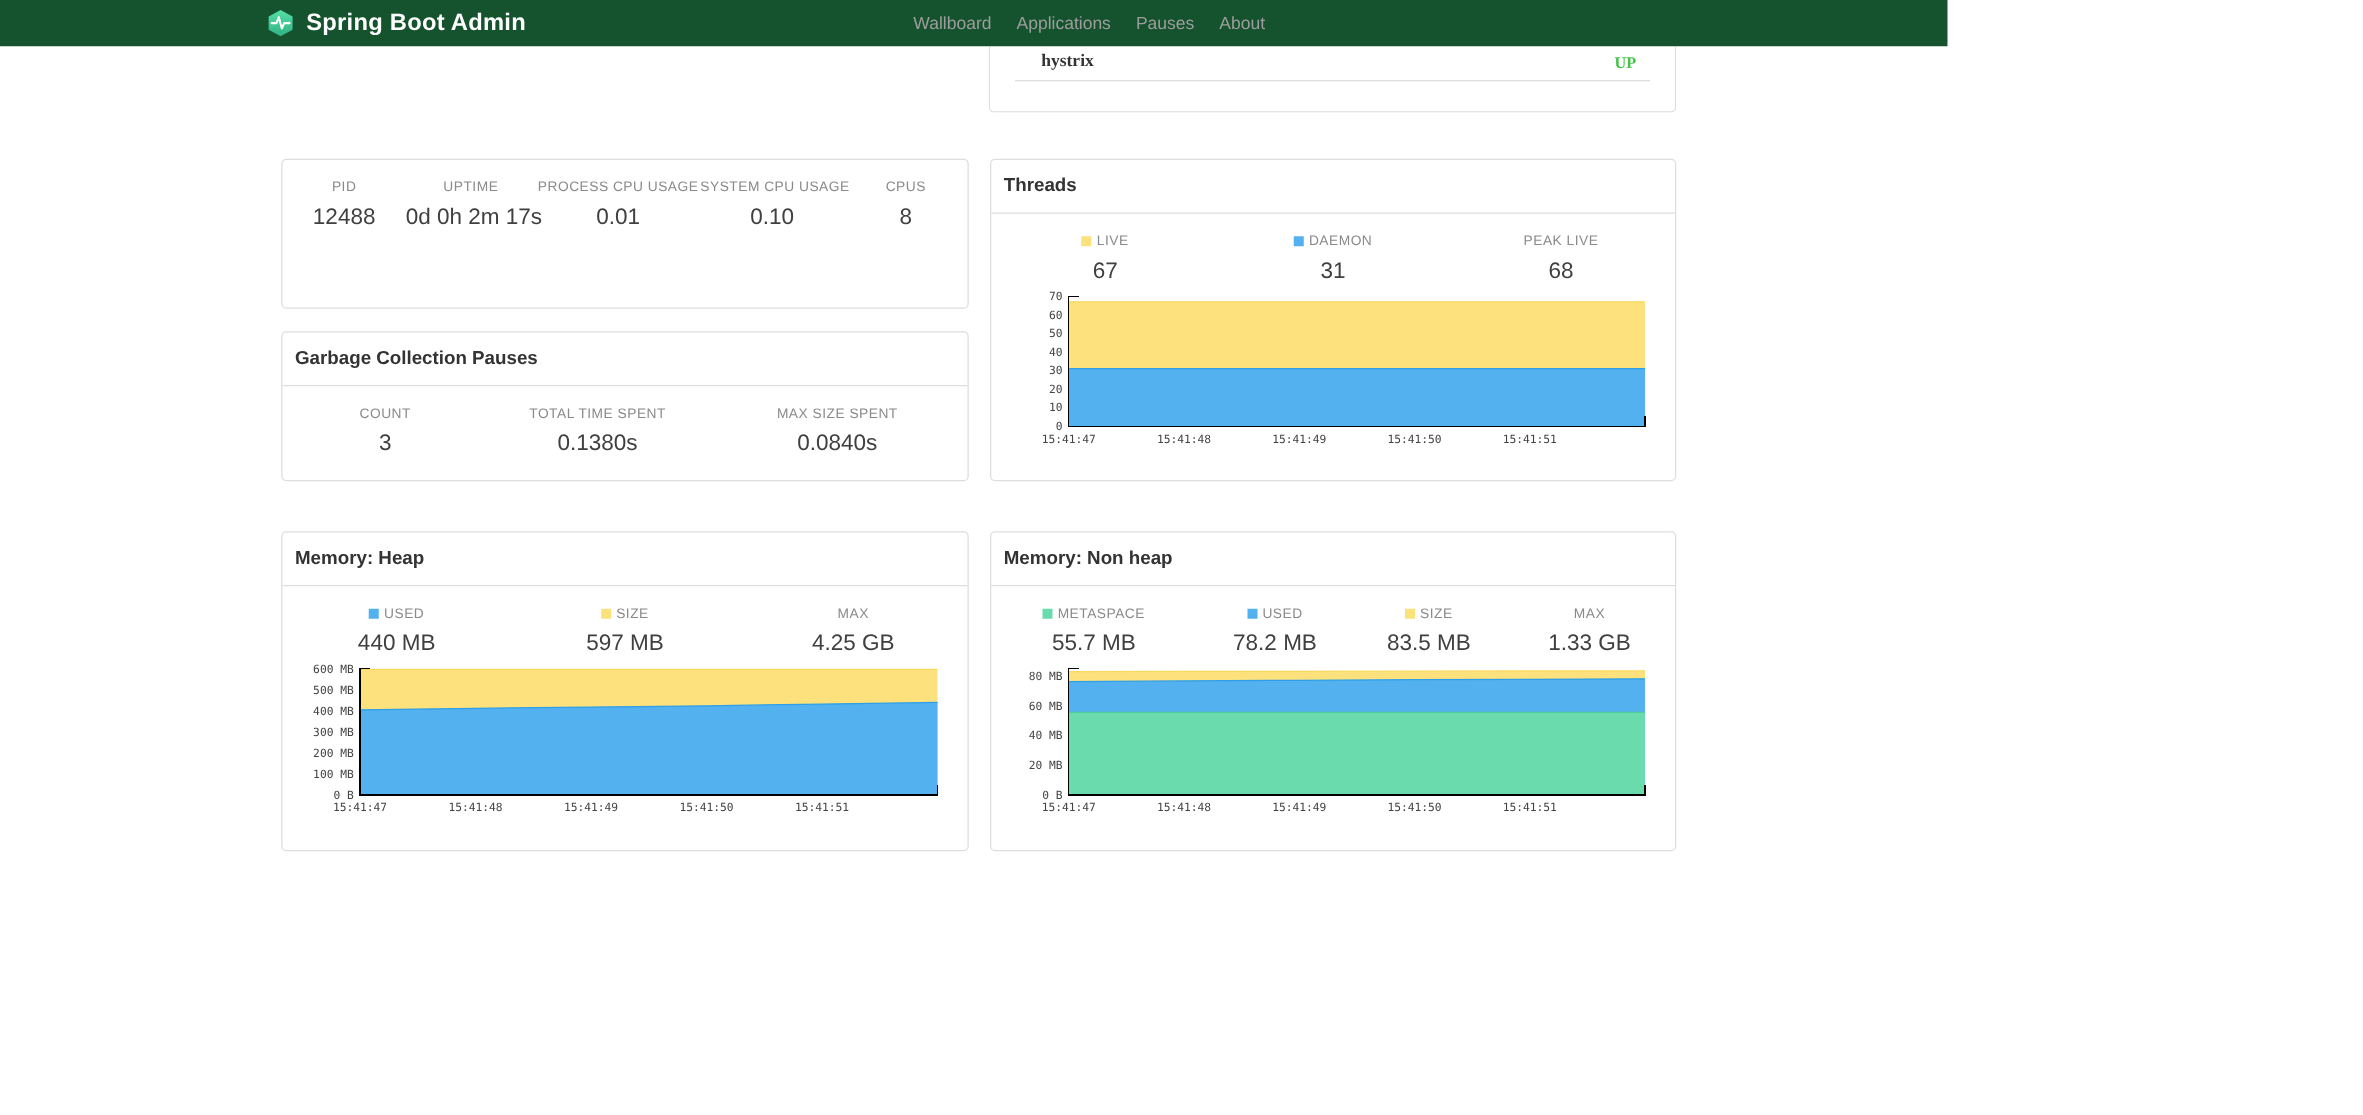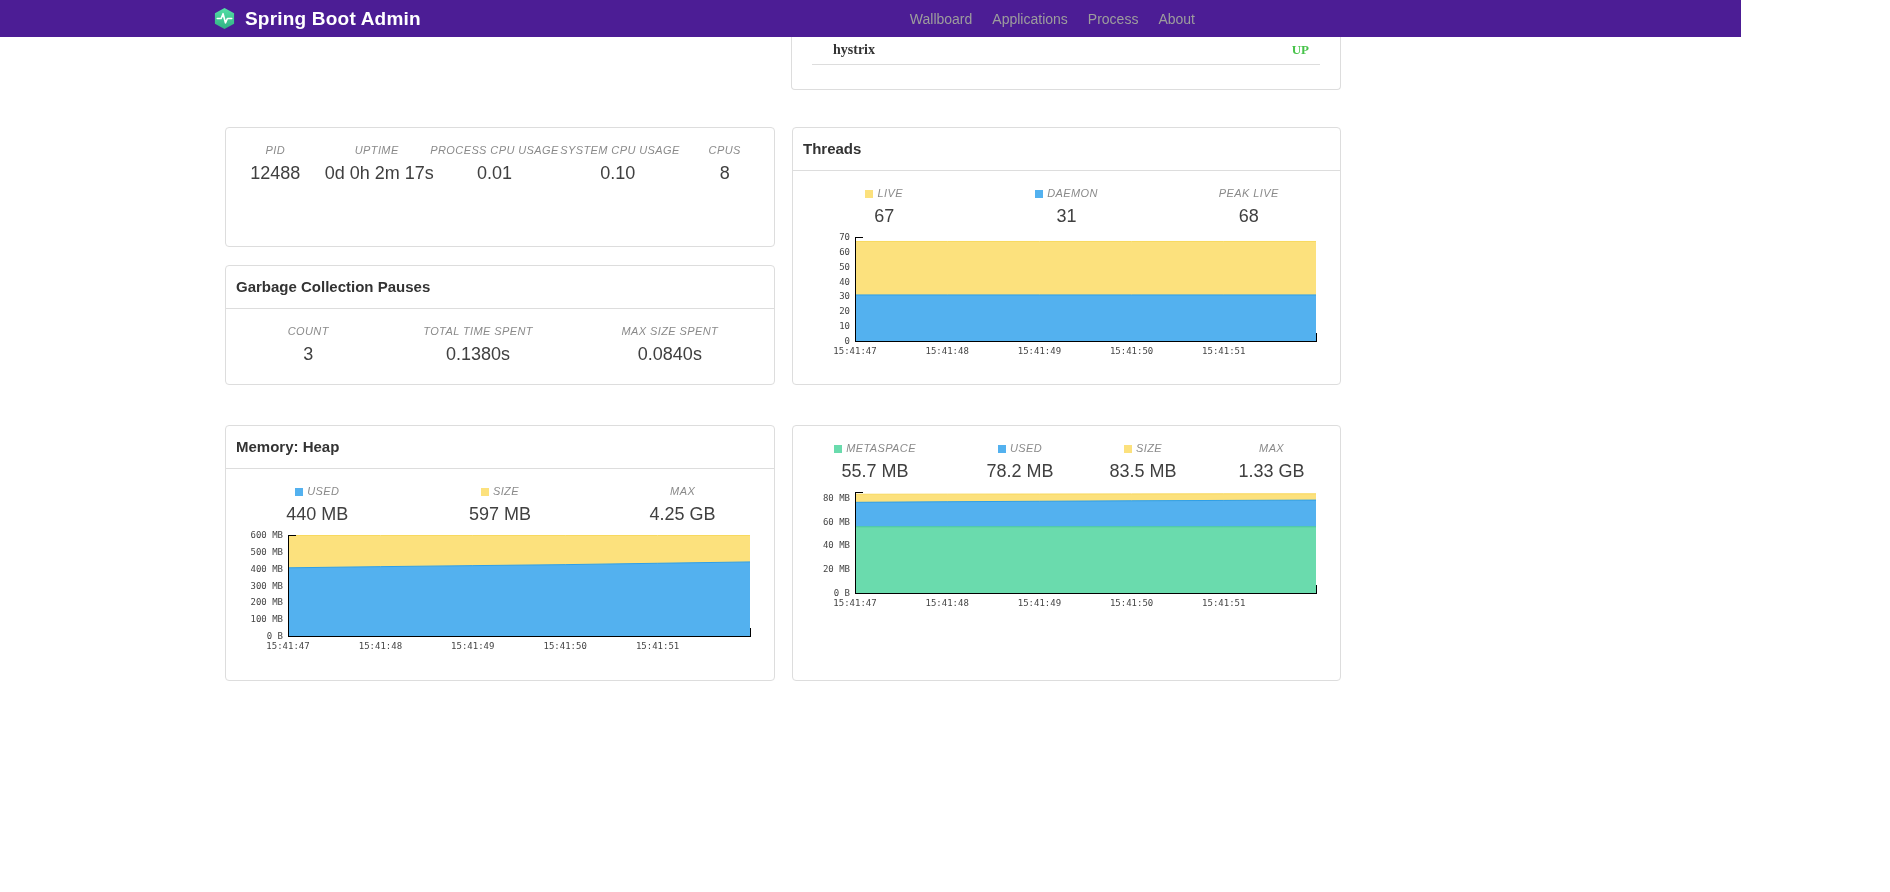--- a/index.html
+++ b/index.html
@@ -3,33 +3,33 @@
 <meta charset="utf-8">
 <style>
   * { margin:0; padding:0; box-sizing:border-box; }
   html,body { background:#fff; }
   body {
     width:1890px; height:892px; position:relative; overflow:hidden;
     font-family:"Liberation Sans", sans-serif; color:#333;
   }
 
   
-  .navbar { position:absolute; top:0; left:0; width:1741px; height:37px; background:#4c1d95; z-index:10; }
+  .navbar { position:absolute; top:0; left:0; width:1558px; height:37px; background:#14532d; z-index:10; }
   .brand { position:absolute; left:213px; top:0; height:37px; display:flex; align-items:center; gap:9px; cursor:pointer; }
   .brand-title { color:#fff; font-size:19px; font-weight:700; letter-spacing:.2px; white-space:nowrap; }
   .nav-links { position:absolute; right:546px; top:0; height:37px; display:flex; gap:20px; align-items:center; list-style:none; }
   .nav-links a { color:#9d9d9d; font-size:14px; text-decoration:none; cursor:pointer; white-space:nowrap; }
 
   
   .panel { position:absolute; background:#fff; border:1px solid #ddd; border-radius:4px; }
   .panel-heading { padding:12px 10px; border-bottom:1px solid #ddd; font-size:15px; font-weight:700; color:#333; line-height:18px; }
 
   .stats { display:flex; padding-top:16px; }
   .stat { text-align:center; }
-  .stat-label { font-size:11px; color:#8a8a8a; letter-spacing:.4px; white-space:nowrap;font-style:italic; }
+  .stat-label { font-size:11px; color:#8a8a8a; letter-spacing:.4px; white-space:nowrap; }
   .stat-value { font-size:18px; color:#404040; margin-top:7px; white-space:nowrap; }
   .sq { display:inline-block; width:8px; height:8px; margin-right:4px; vertical-align:-1px; }
 
   #health-panel { left:791px; top:37px; width:550px; height:53px; border-top:none; border-radius:0 0 4px 4px;font-family:Liberation Serif, serif; }
   .health-row { margin:0 20px; padding:5px 11px 6px 21px; border-bottom:1px solid #ddd;
                 display:flex; justify-content:space-between; align-items:center; }
   .health-name { font-size:14px; font-weight:700; color:#333; }
   .health-status { font-size:13px; font-weight:700; }
 
   #process-panel { left:225px; top:127px; width:550px; height:120px; }
@@ -68,21 +68,21 @@
         </defs>
         <polygon points="12,1 22,6.5 22,17.5 12,23 2,17.5 2,6.5" fill="url(#lg)"></polygon>
         <polyline points="4.5,12 8.5,12 10.5,7 13,16.5 15,12 19.5,12" stroke="#fff" stroke-width="1.7" fill="none" stroke-linecap="round" stroke-linejoin="round"></polyline>
       </svg>
     </span>
     <span class="brand-title">Spring Boot Admin</span>
   </div>
   <ul class="nav-links">
     <li><a>Wallboard</a></li>
     <li><a>Applications</a></li>
-    <li><a>Process</a></li>
+    <li><a>Pauses</a></li>
     <li><a>About</a></li>
   </ul>
 </nav>
 
 <div class="panel" id="health-panel">
   <div class="health-row">
     <span class="health-name">hystrix</span>
     <span class="health-status" style="color: rgb(71, 195, 74);">UP</span>
   </div>
 </div>
@@ -199,20 +199,21 @@
       <text x="57" y="11" text-anchor="end" class="axis-label">600 MB</text>
       <text x="62" y="122" text-anchor="middle" class="axis-label">15:41:47</text>
       <text x="154.4" y="122" text-anchor="middle" class="axis-label">15:41:48</text>
       <text x="246.8" y="122" text-anchor="middle" class="axis-label">15:41:49</text>
       <text x="339.2" y="122" text-anchor="middle" class="axis-label">15:41:50</text>
       <text x="431.6" y="122" text-anchor="middle" class="axis-label">15:41:51</text>
     </svg>
 </div>
 
 <div class="panel" id="nonheap-panel">
+  <div class="panel-heading">Memory: Non heap</div>
   <div class="stats">
     <div class="stat">
       <div class="stat-label"><span class="sq" style="background: rgb(106, 219, 173);"></span><span>METASPACE</span></div>
       <div class="stat-value">55.7 MB</div>
     </div>
     <div class="stat">
       <div class="stat-label"><span class="sq" style="background: rgb(83, 177, 239);"></span><span>USED</span></div>
       <div class="stat-value">78.2 MB</div>
     </div>
     <div class="stat">

